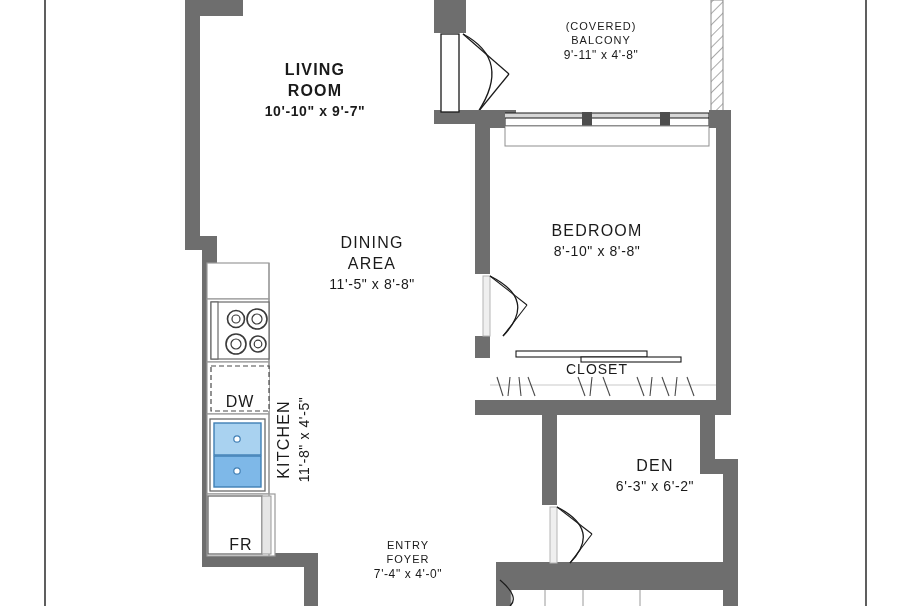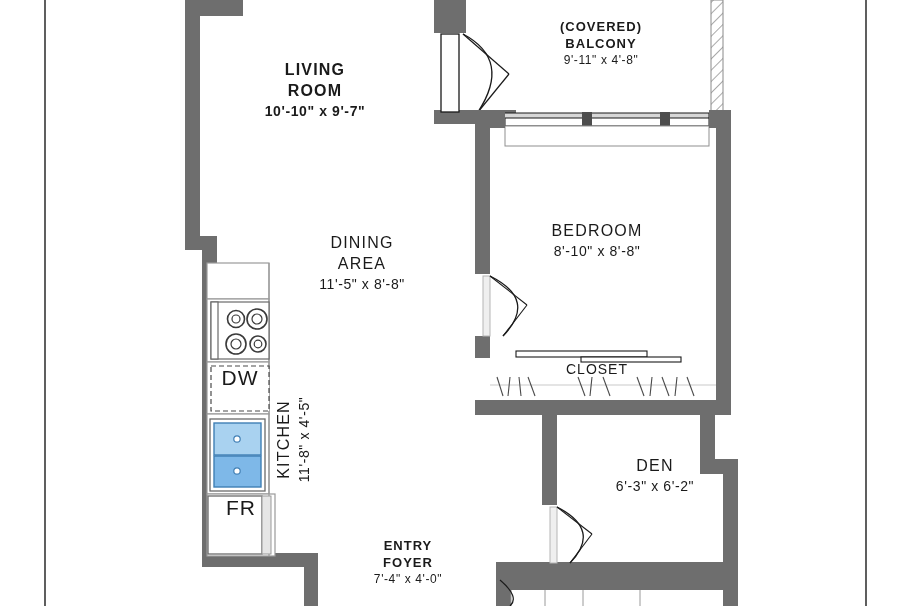--- a/index.html
+++ b/index.html
@@ -6,25 +6,25 @@
   body{width:910px;height:606px;overflow:hidden;
        font-family:"Liberation Sans","DejaVu Sans",sans-serif;}
   #plan{position:relative;width:910px;height:606px;background:#ffffff;}
   svg.layer{position:absolute;left:0;top:0;width:910px;height:606px;}
   .lbl{position:absolute;text-align:center;color:#1a1a1a;
        font-family:"Liberation Sans","DejaVu Sans",sans-serif;
        letter-spacing:1.2px;white-space:nowrap;line-height:1.30;}
   .lbl .ln{display:block;}
   .nm{font-size:16px;}
   .dim{font-size:14px;letter-spacing:0.6px;}
-  .small .nm{font-size:13px;letter-spacing:1px;font-weight:bold;}
+  .small .nm{font-size:11px;letter-spacing:1px;}
   .small .dim{font-size:12px;}
   .rot{transform:rotate(-90deg);transform-origin:50% 50%;}
-  .appl{position:absolute;display:flex;align-items:flex-start;justify-content:center;
-        font-size:21px;color:#1a1a1a;letter-spacing:1px;}
+  .appl{position:absolute;display:flex;align-items:flex-end;justify-content:center;
+        font-size:16px;color:#1a1a1a;letter-spacing:1px;}
 </style>
 </head>
 <body>
 
 <div id="plan">
 
   <svg class="layer" viewBox="0 0 910 606" xmlns="http://www.w3.org/2000/svg">
 
     <line x1="45" y1="0" x2="45" y2="606" stroke="#1a1a1a" stroke-width="1.4"></line>
 
@@ -209,21 +209,21 @@
     <span class="ln nm">(COVERED)</span>
     <span class="ln nm">BALCONY</span>
     <span class="ln dim">9'-11" x 4'-8"</span>
   </div>
 
   <div class="lbl" style="left:497px; top:221px; width:200px;">
     <span class="ln nm">BEDROOM</span>
     <span class="ln dim">8'-10" x 8'-8"</span>
   </div>
 
-  <div class="lbl" style="left:272px; top:233px; width:180px;">
+  <div class="lbl" style="left:282px; top:233px; width:180px;">
     <span class="ln nm">DINING</span>
     <span class="ln nm">AREA</span>
     <span class="ln dim">11'-5" x 8'-8"</span>
   </div>
 
   <div class="lbl rot" style="left:213px; top:420px; width:160px;">
     <span class="ln nm">KITCHEN</span>
     <span class="ln dim">11'-8" x 4'-5"</span>
   </div>
 

